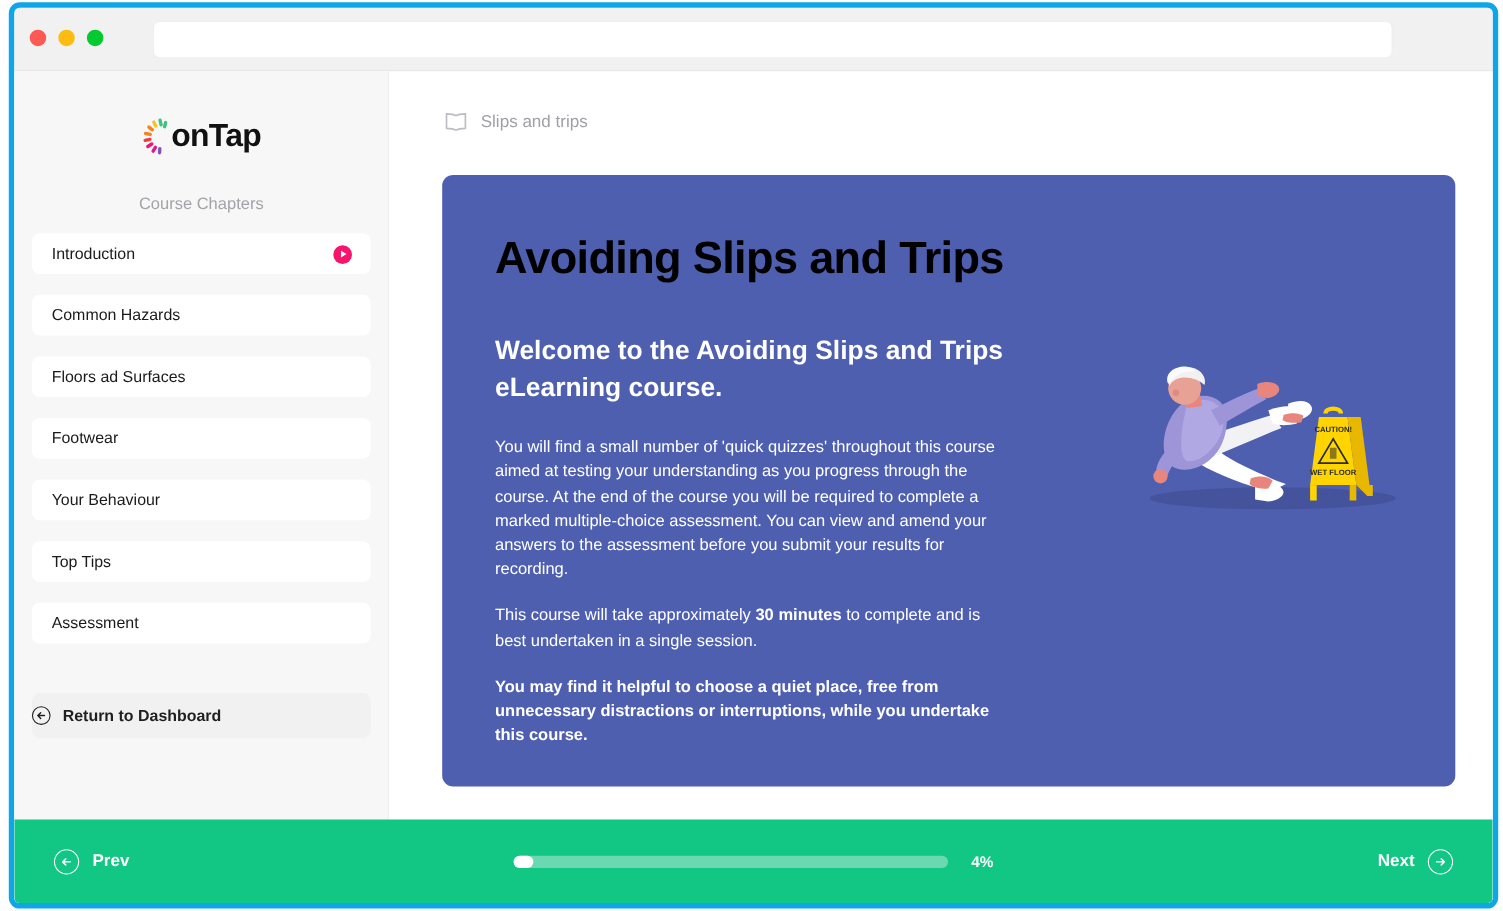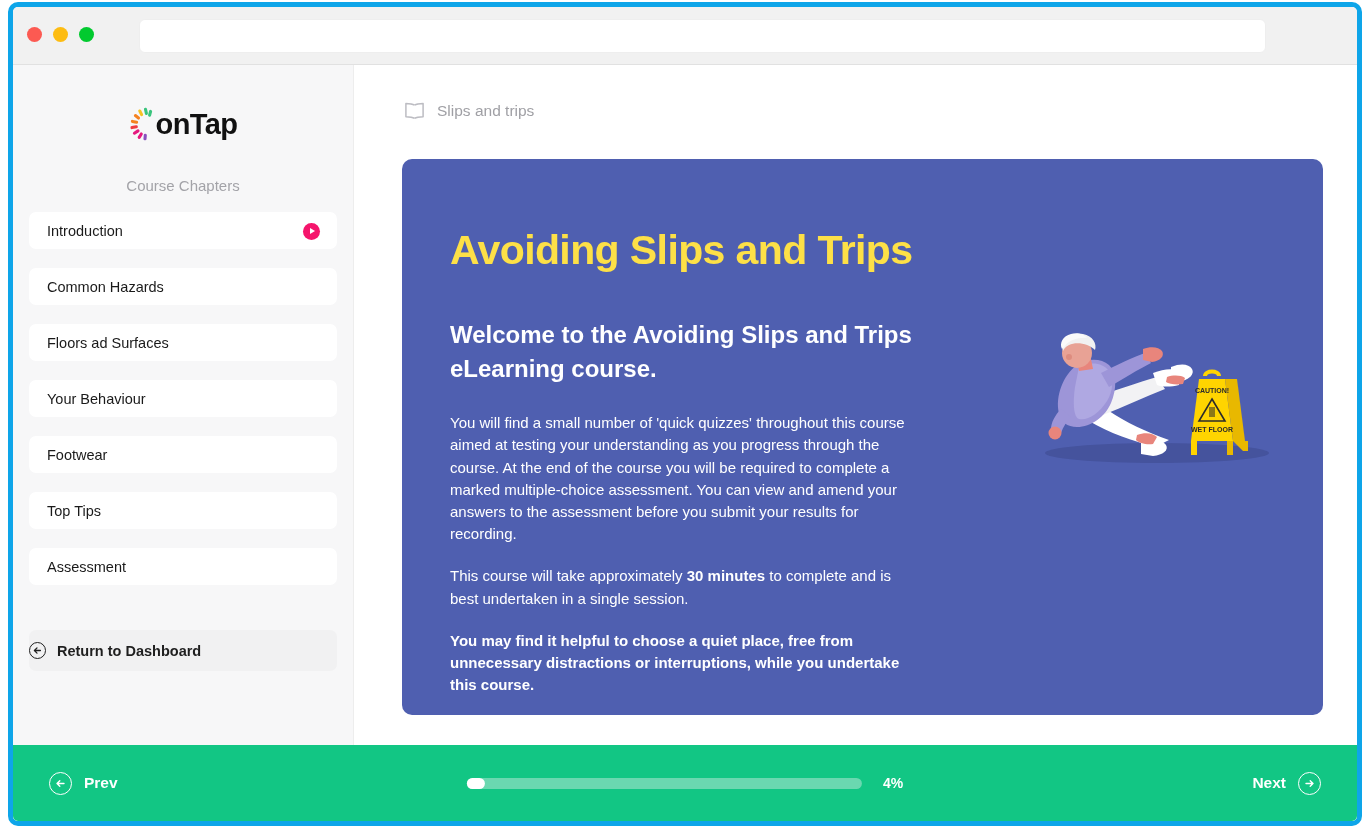--- a/index.html
+++ b/index.html
@@ -142,24 +142,23 @@
     margin-top: 36px;
     width: 921px;
     height: 556px;
     background: #4f5fb0;
     border-radius: 10px;
     position: relative;
     padding: 52px 48px 0 48px;
     overflow: hidden;
   }
   .hero-title {
-    font-size: 41px; font-weight: 700; color: #fde047;
+    font-size: 41px; font-weight: 700; color: #000000;
     letter-spacing: -0.6px;
     line-height: 1.15;
-    margin-top: 16px;
   }
   .hero-body { width: 472px; margin-top: 44px; }
   .hero-sub {
     font-size: 24px; font-weight: 700; color: #ffffff;
     line-height: 1.42;
     margin-bottom: 26px;
   }
   .hero-p {
     font-size: 15px; color: #ffffff; line-height: 1.48;
     margin-bottom: 20px;
@@ -277,28 +276,28 @@
         </div>
 
         <div class="chapter-item">
           <span class="chapter-label">Floors ad Surfaces</span>
           <span class="chapter-status">
             <span class="status-dot"></span>
           </span>
         </div>
 
         <div class="chapter-item">
+          <span class="chapter-label">Footwear</span>
+          <span class="chapter-status">
+            <span class="status-dot"></span>
+          </span>
+        </div>
+
+        <div class="chapter-item">
           <span class="chapter-label">Your Behaviour</span>
-          <span class="chapter-status">
-            <span class="status-dot"></span>
-          </span>
-        </div>
-
-        <div class="chapter-item">
-          <span class="chapter-label">Footwear</span>
           <span class="chapter-status">
             <span class="status-dot"></span>
           </span>
         </div>
 
         <div class="chapter-item">
           <span class="chapter-label">Top Tips</span>
           <span class="chapter-status">
             <span class="status-dot"></span>
           </span>

